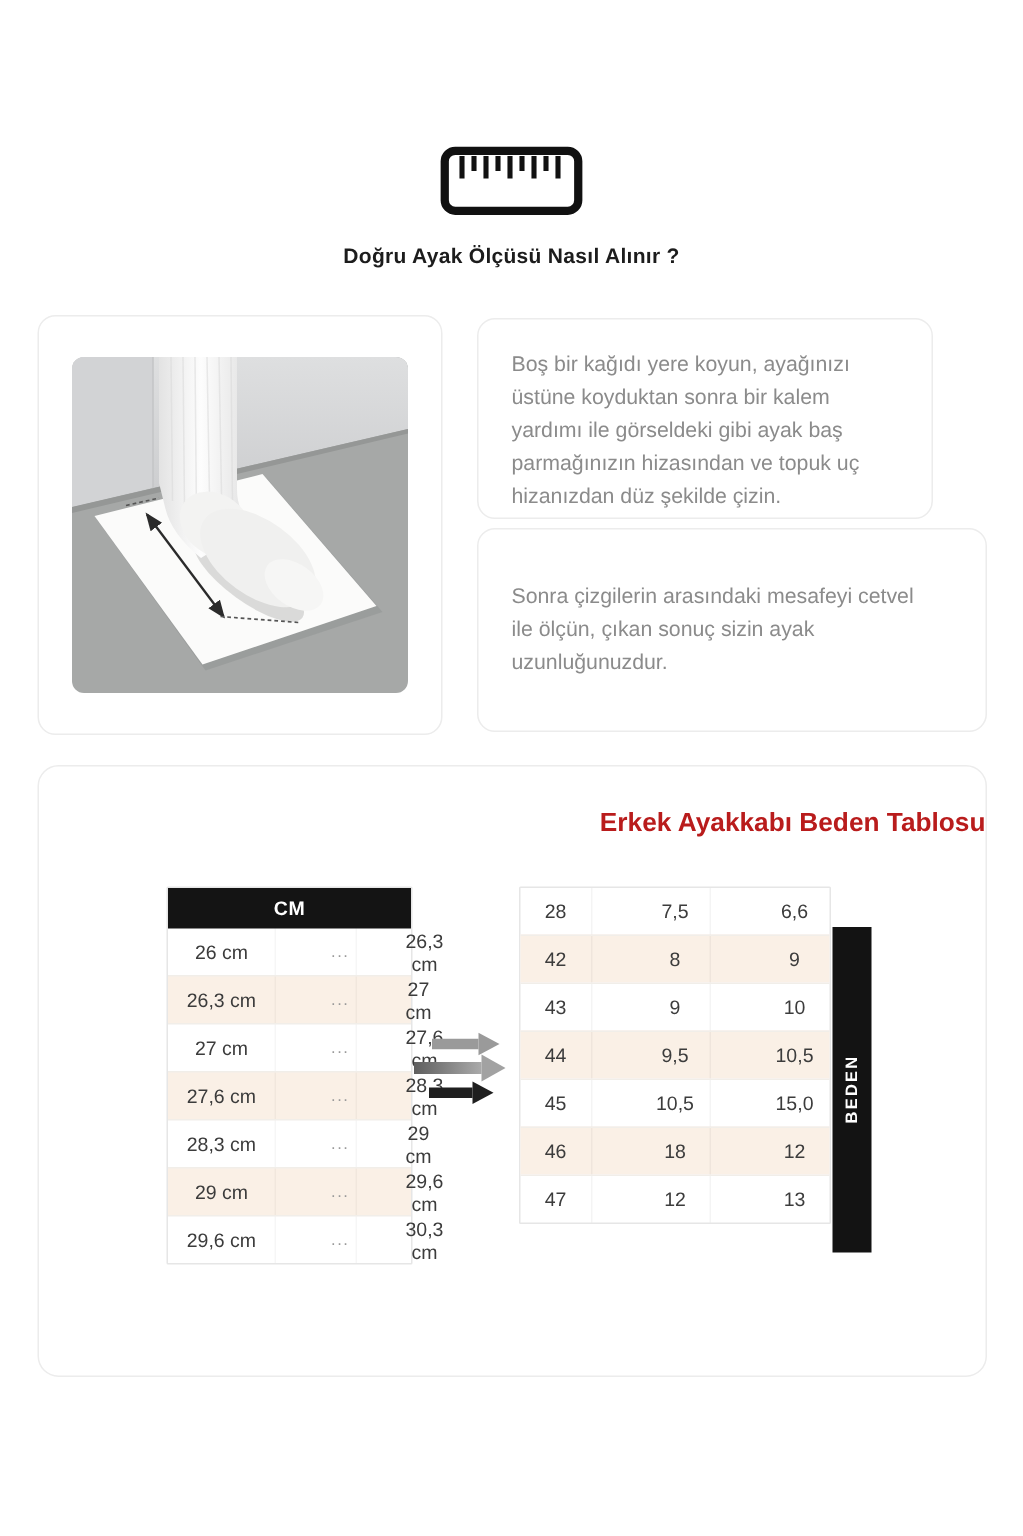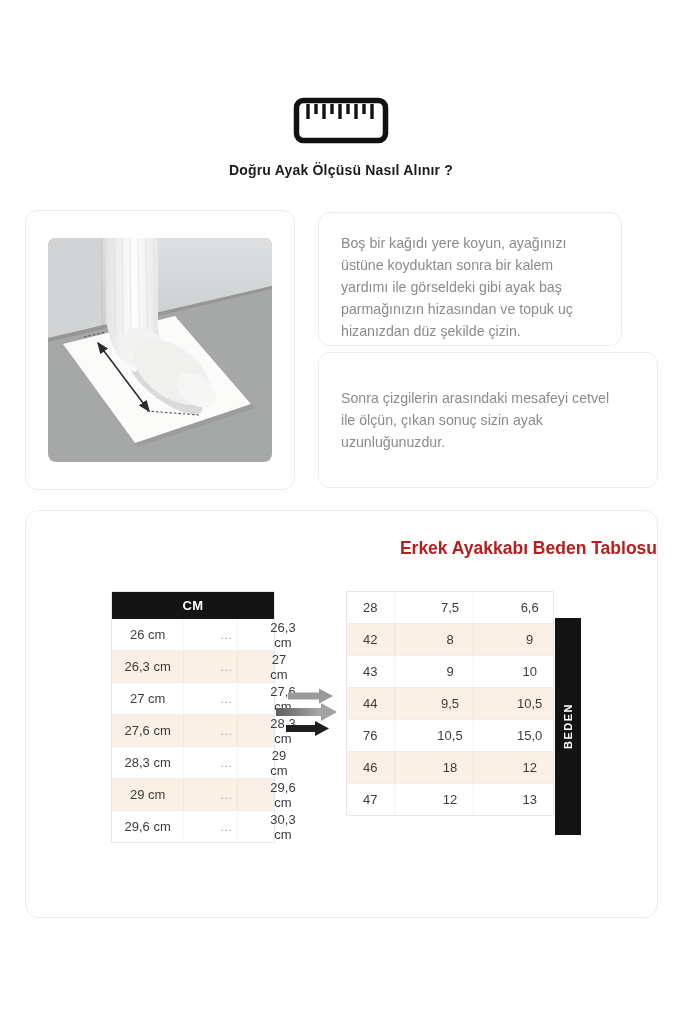--- a/index.html
+++ b/index.html
@@ -217,21 +217,21 @@
             <span class="cell">43</span>
             <span class="cell">9</span>
             <span class="cell">10</span>
           </div>
           <div class="trow size-row">
             <span class="cell">44</span>
             <span class="cell">9,5</span>
             <span class="cell">10,5</span>
           </div>
           <div class="trow size-row">
-            <span class="cell">76</span>
+            <span class="cell">45</span>
             <span class="cell">10,5</span>
             <span class="cell">15,0</span>
           </div>
           <div class="trow size-row">
             <span class="cell">46</span>
             <span class="cell">18</span>
             <span class="cell">12</span>
           </div>
           <div class="trow size-row">
             <span class="cell">47</span>

